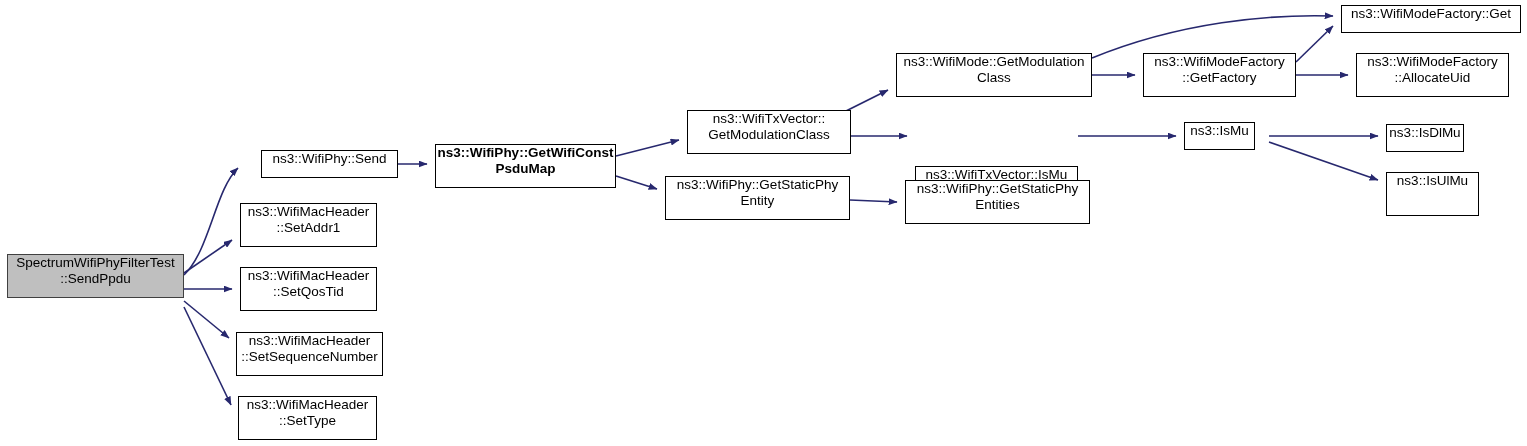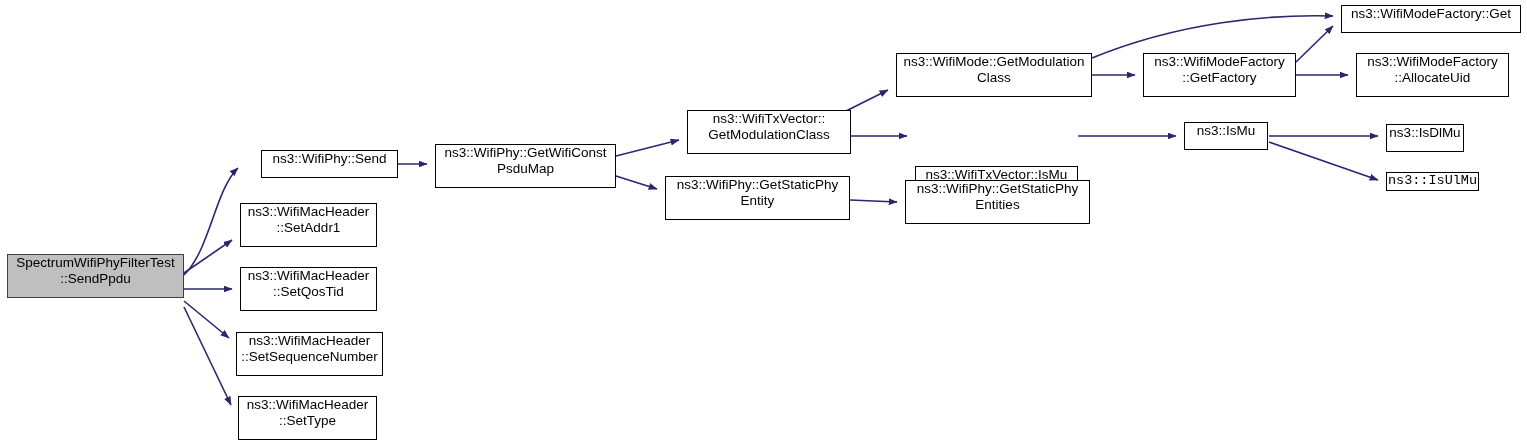--- a/index.html
+++ b/index.html
@@ -98,21 +98,21 @@
 ::SetQosTid</span>
       </div>
       <div class="node" style="left: 236px; top: 332px; width: 147px; height: 44px;">
         <span class="label">ns3::WifiMacHeader
 ::SetSequenceNumber</span>
       </div>
       <div class="node" style="left: 238px; top: 396px; width: 139px; height: 44px;">
         <span class="label">ns3::WifiMacHeader
 ::SetType</span>
       </div>
-      <div class="node" style="left: 435px; top: 144px; width: 181px; height: 44px;">
+      <div class="node" style="left: 435px; top: 144px; width: 181px; height: 44px; font-weight: bold;">
         <span class="label">ns3::WifiPhy::GetWifiConst
 PsduMap</span>
       </div>
       <div class="node" style="left: 687px; top: 110px; width: 164px; height: 44px;">
         <span class="label">ns3::WifiTxVector::
 GetModulationClass</span>
       </div>
       <div class="node" style="left: 665px; top: 176px; width: 185px; height: 44px;">
         <span class="label">ns3::WifiPhy::GetStaticPhy
 Entity</span>
@@ -125,31 +125,31 @@
         <span class="label">ns3::WifiTxVector::IsMu</span>
       </div>
       <div class="node" style="left: 905px; top: 180px; width: 185px; height: 44px;">
         <span class="label">ns3::WifiPhy::GetStaticPhy
 Entities</span>
       </div>
       <div class="node" style="left: 1143px; top: 53px; width: 153px; height: 44px;">
         <span class="label">ns3::WifiModeFactory
 ::GetFactory</span>
       </div>
-      <div class="node" style="left: 1184px; top: 122px; width: 84px; height: 28px;">
+      <div class="node" style="left: 1184px; top: 122px; width: 71px; height: 28px;">
         <span class="label">ns3::IsMu</span>
       </div>
       <div class="node" style="left: 1341px; top: 5px; width: 180px; height: 28px;">
         <span class="label">ns3::WifiModeFactory::Get</span>
       </div>
       <div class="node" style="left: 1356px; top: 53px; width: 153px; height: 44px;">
         <span class="label">ns3::WifiModeFactory
 ::AllocateUid</span>
       </div>
       <div class="node" style="left: 1386px; top: 124px; width: 78px; height: 28px;">
         <span class="label">ns3::IsDlMu</span>
       </div>
-      <div class="node" style="left: 1386px; top: 172px; width: 93px; height: 19px; font-family: Liberation Mono, monospace;">
+      <div class="node" style="left: 1386px; top: 172px; width: 93px; height: 44px;">
         <span class="label">ns3::IsUlMu</span>
       </div>
     </div>
 
 </div>
 
 </body></html>

